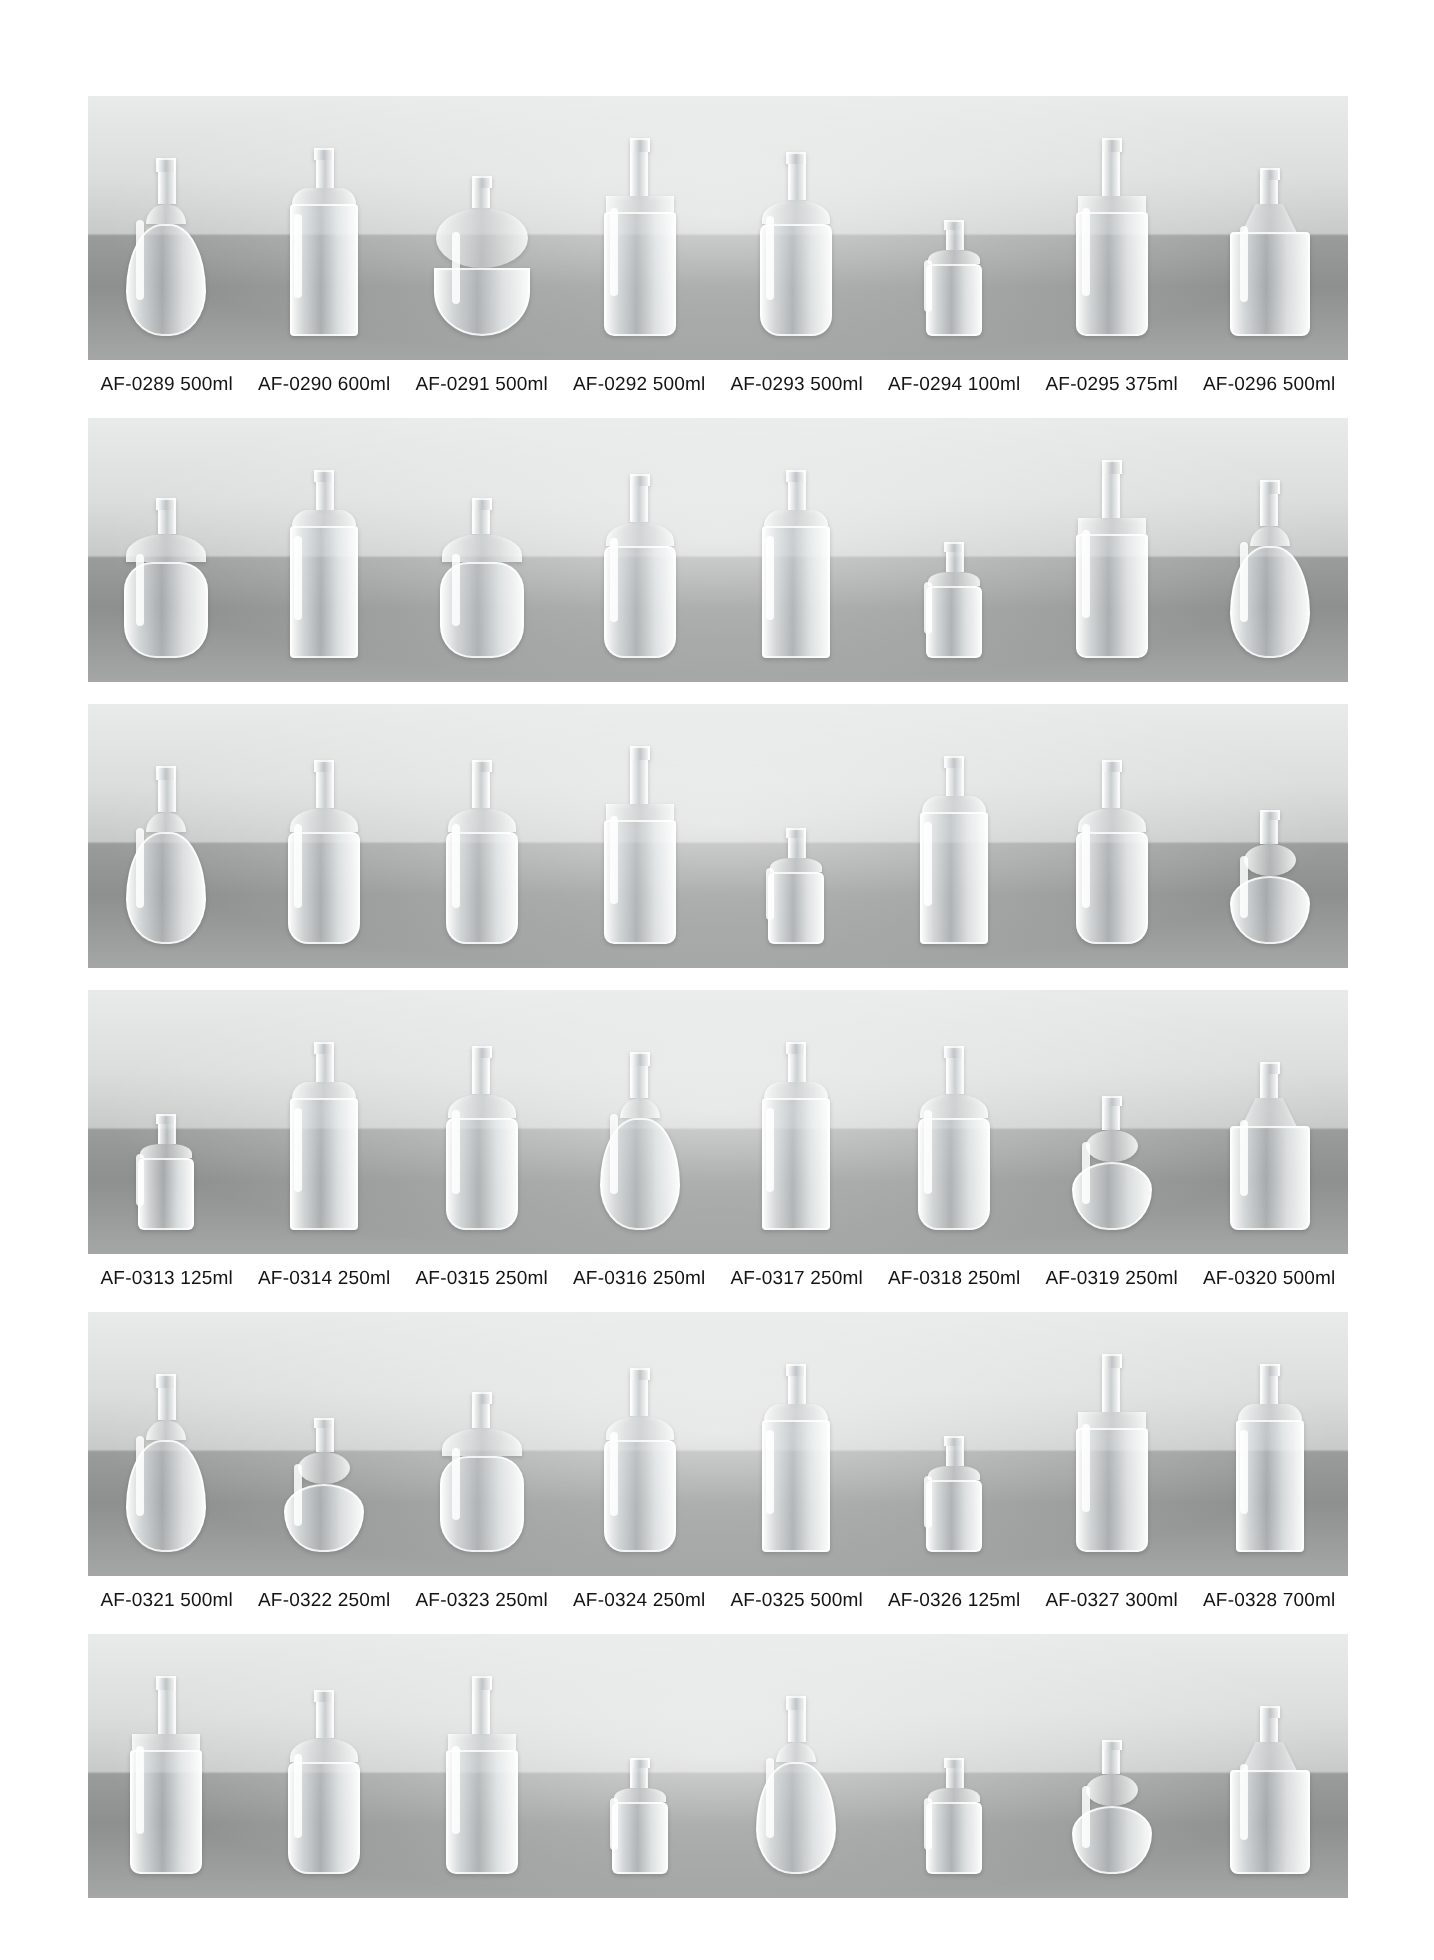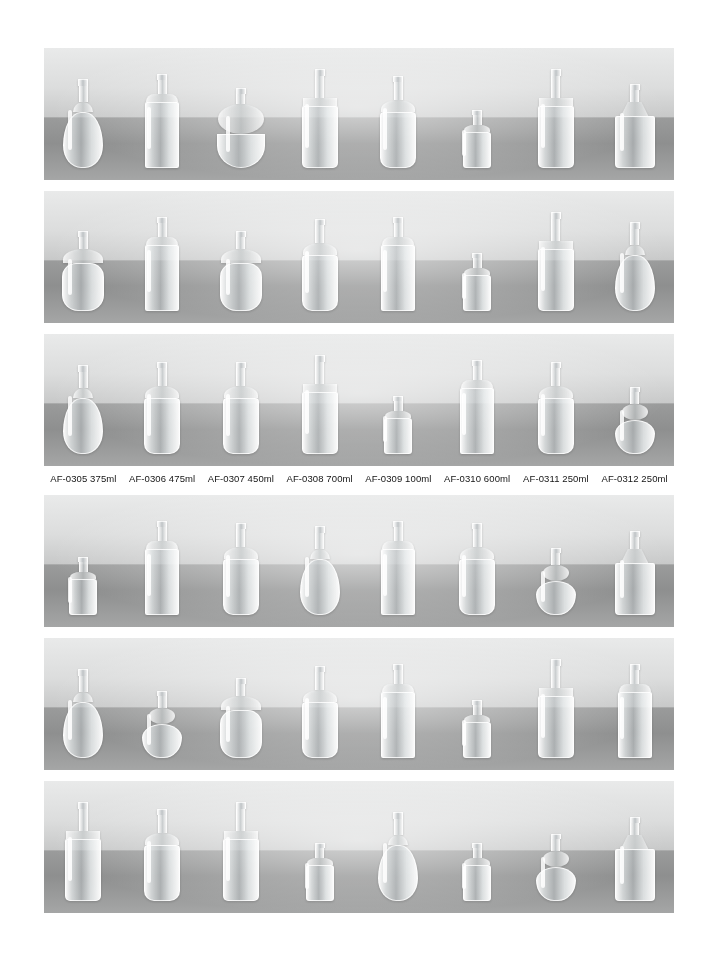--- a/index.html
+++ b/index.html
@@ -215,20 +215,30 @@
             <div class="cell">
               <div class="bottle s-conic">
                 <div class="cap" style="height: 6px;"></div>
                 <div class="neck" style="height: 12px;"></div>
                 <div class="shoulder" style="height: 14px;"></div>
                 <div class="body" style="height: 52px;"></div>
               </div>
             </div>
           </div>
         </div>
+        <div class="caption-row">
+          <div class="caption">AF-0289  500ml</div>
+          <div class="caption">AF-0290  600ml</div>
+          <div class="caption">AF-0291  500ml</div>
+          <div class="caption">AF-0292  500ml</div>
+          <div class="caption">AF-0293  500ml</div>
+          <div class="caption">AF-0294  100ml</div>
+          <div class="caption">AF-0295  375ml</div>
+          <div class="caption">AF-0296  500ml</div>
+        </div>
       </div>
       <div class="row">
         <div class="photo-strip">
           <div class="cells">
             <div class="cell">
               <div class="bottle s-flask">
                 <div class="cap" style="height: 6px;"></div>
                 <div class="neck" style="height: 12px;"></div>
                 <div class="shoulder" style="height: 14px;"></div>
                 <div class="body" style="height: 48px;"></div>
@@ -355,30 +365,20 @@
             <div class="cell">
               <div class="bottle s-gourd">
                 <div class="cap" style="height: 5px;"></div>
                 <div class="neck" style="height: 12px;"></div>
                 <div class="shoulder" style="height: 16px;"></div>
                 <div class="body" style="height: 34px;"></div>
               </div>
             </div>
           </div>
         </div>
-        <div class="caption-row">
-          <div class="caption">AF-0305  375ml</div>
-          <div class="caption">AF-0306  475ml</div>
-          <div class="caption">AF-0307  450ml</div>
-          <div class="caption">AF-0308  700ml</div>
-          <div class="caption">AF-0309  100ml</div>
-          <div class="caption">AF-0310  600ml</div>
-          <div class="caption">AF-0311  250ml</div>
-          <div class="caption">AF-0312  250ml</div>
-        </div>
       </div>
       <div class="row">
         <div class="photo-strip">
           <div class="cells">
             <div class="cell">
               <div class="bottle s-mini">
                 <div class="cap" style="height: 5px;"></div>
                 <div class="neck" style="height: 10px;"></div>
                 <div class="shoulder" style="height: 7px;"></div>
                 <div class="body" style="height: 36px;"></div>
@@ -435,20 +435,30 @@
             <div class="cell">
               <div class="bottle s-conic">
                 <div class="cap" style="height: 6px;"></div>
                 <div class="neck" style="height: 12px;"></div>
                 <div class="shoulder" style="height: 14px;"></div>
                 <div class="body" style="height: 52px;"></div>
               </div>
             </div>
           </div>
         </div>
+        <div class="caption-row">
+          <div class="caption">AF-0313  125ml</div>
+          <div class="caption">AF-0314  250ml</div>
+          <div class="caption">AF-0315  250ml</div>
+          <div class="caption">AF-0316  250ml</div>
+          <div class="caption">AF-0317  250ml</div>
+          <div class="caption">AF-0318  250ml</div>
+          <div class="caption">AF-0319  250ml</div>
+          <div class="caption">AF-0320  500ml</div>
+        </div>
       </div>
       <div class="row">
         <div class="photo-strip">
           <div class="cells">
             <div class="cell">
               <div class="bottle s-teardrop">
                 <div class="cap" style="height: 7px;"></div>
                 <div class="neck" style="height: 16px;"></div>
                 <div class="shoulder" style="height: 10px;"></div>
                 <div class="body" style="height: 56px;"></div>
@@ -504,20 +514,30 @@
             </div>
             <div class="cell">
               <div class="bottle s-square">
                 <div class="cap" style="height: 6px;"></div>
                 <div class="neck" style="height: 14px;"></div>
                 <div class="shoulder" style="height: 8px;"></div>
                 <div class="body" style="height: 66px;"></div>
               </div>
             </div>
           </div>
+        </div>
+        <div class="caption-row">
+          <div class="caption">AF-0321  500ml</div>
+          <div class="caption">AF-0322  250ml</div>
+          <div class="caption">AF-0323  250ml</div>
+          <div class="caption">AF-0324  250ml</div>
+          <div class="caption">AF-0325  500ml</div>
+          <div class="caption">AF-0326  125ml</div>
+          <div class="caption">AF-0327  300ml</div>
+          <div class="caption">AF-0328  700ml</div>
         </div>
       </div>
       <div class="row">
         <div class="photo-strip">
           <div class="cells">
             <div class="cell">
               <div class="bottle s-tall">
                 <div class="cap" style="height: 7px;"></div>
                 <div class="neck" style="height: 22px;"></div>
                 <div class="shoulder" style="height: 8px;"></div>

